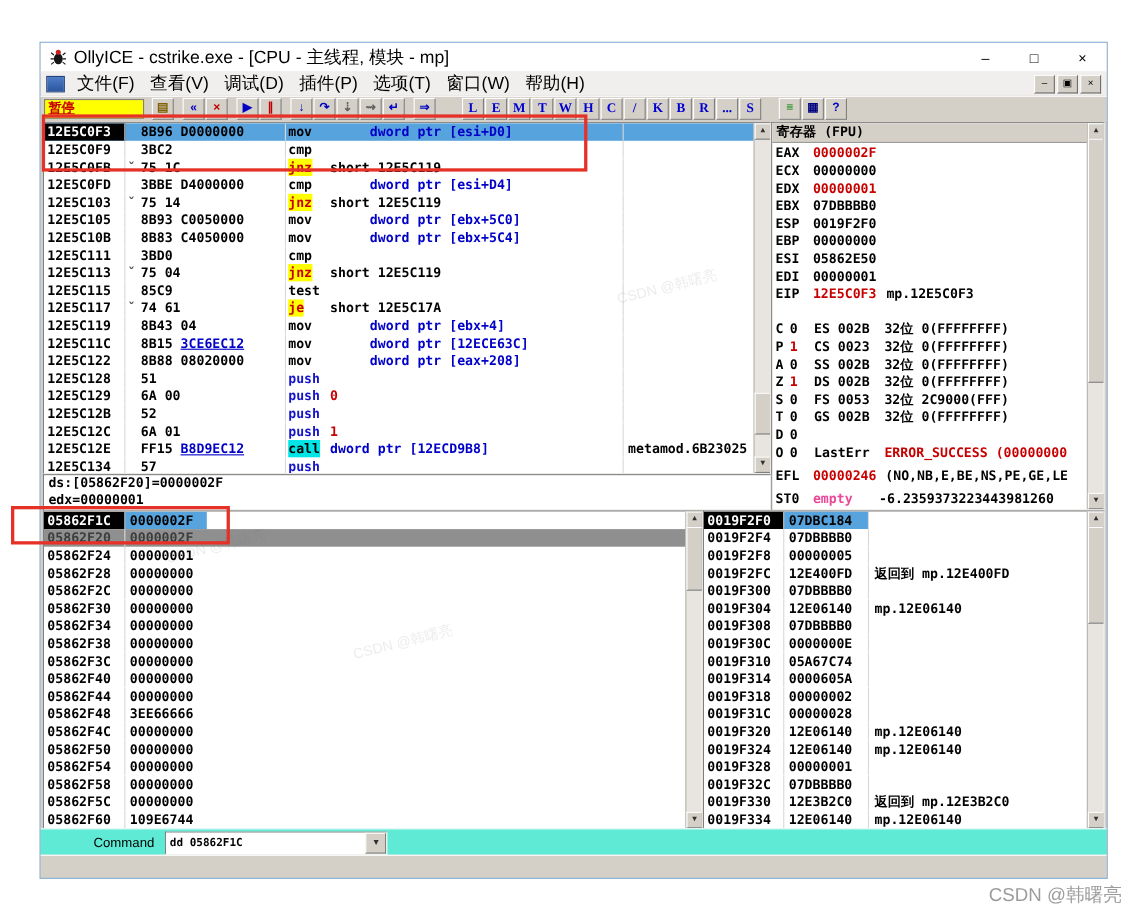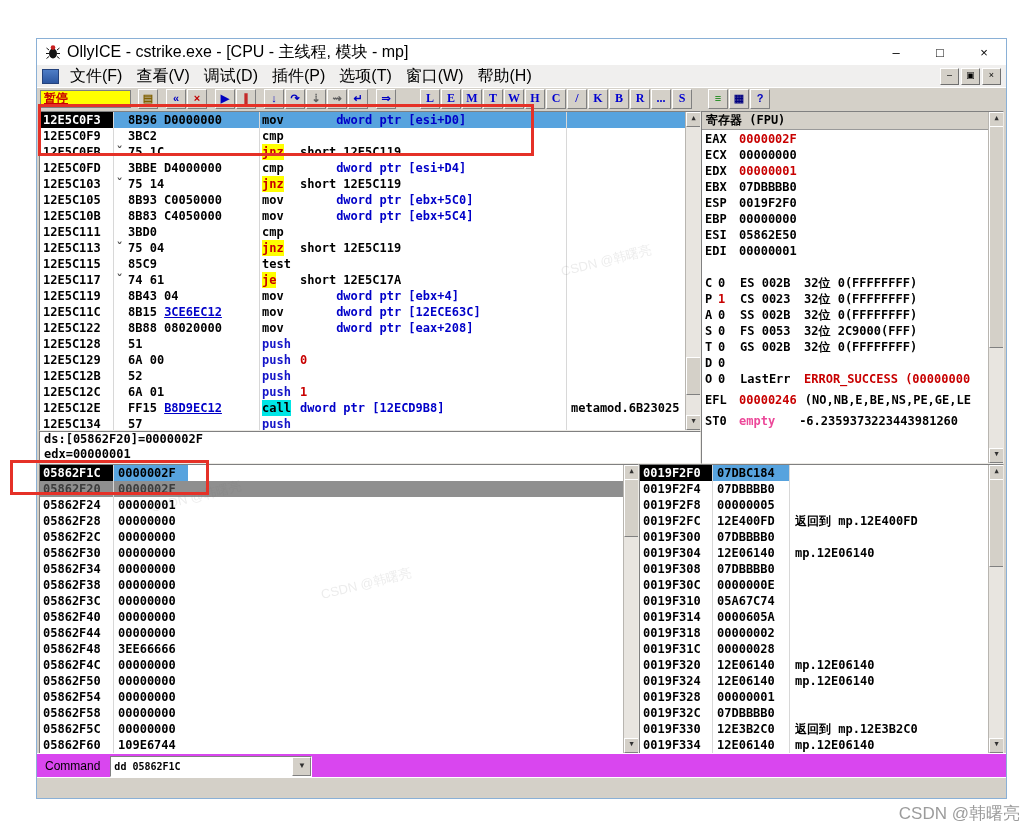--- a/index.html
+++ b/index.html
@@ -87,21 +87,21 @@
 .s-cmt{padding-left:5px;}
 
 
 .vscroll{position:absolute;top:0;right:0;bottom:0;width:14px;background:#E8E5E0;border-left:1px solid #B8B5B0;}
 .vs-btn{position:absolute;left:0;width:13px;height:13px;background:#D4D0C8;border:1px solid;border-color:#FFF #808080 #808080 #FFF;font-size:7px;line-height:11px;text-align:center;color:#303030;}
 .vs-up{top:0;}
 .vs-down{bottom:0;}
 .vs-thumb{position:absolute;left:0;width:13px;background:#D4D0C8;border:1px solid;border-color:#FFF #808080 #808080 #FFF;}
 
 
-.commandbar{position:absolute;left:0;top:714px;right:0;height:24px;background:#d946ef;border-top:1px solid #FFF;display:flex;align-items:center;}
+.commandbar{position:absolute;left:0;top:714px;right:0;height:24px;background:#5eead4;border-top:1px solid #FFF;display:flex;align-items:center;padding-left:40px;}
 .cmd-label{margin-left:8px;font-size:12px;color:#000;}
 .cmd-box{margin-left:10px;width:200px;height:19px;background:#FFF;border:1px solid;border-color:#808080 #FFF #FFF #808080;display:flex;}
 .cmd-input{flex:1;border:none;outline:none;font-family:"DejaVu Sans Mono",monospace;font-size:10px;font-weight:bold;padding:0 3px;background:#FFF;color:#000;}
 .cmd-arrow{width:17px;background:#D4D0C8;border:1px solid;border-color:#FFF #808080 #808080 #FFF;font-size:8px;text-align:center;line-height:16px;color:#303030;}
 .statusbar{position:absolute;left:0;top:738px;right:0;height:19px;background:#D4D0C8;border-top:1px solid #FFF;font-family:"DejaVu Sans Mono",monospace;font-size:12px;font-weight:bold;line-height:18px;padding-left:8px;white-space:pre;overflow:hidden;}
 
 
 .annot{position:absolute;border:3px solid #E53127;z-index:60;pointer-events:none;}
 #annot1{left:38px;top:104px;width:490px;height:46px;}
 #annot2{left:10px;top:460px;width:193px;height:29px;}
@@ -220,24 +220,26 @@
         <div class="reg-title">寄存器 (FPU)</div>
         <div class="reg-body">
             <div class="rrow"><span class="r-name">EAX</span><span class="r-val r-changed">0000002F</span></div>
             <div class="rrow"><span class="r-name">ECX</span><span class="r-val">00000000</span></div>
             <div class="rrow"><span class="r-name">EDX</span><span class="r-val r-changed">00000001</span></div>
             <div class="rrow"><span class="r-name">EBX</span><span class="r-val">07DBBBB0</span></div>
             <div class="rrow"><span class="r-name">ESP</span><span class="r-val">0019F2F0</span></div>
             <div class="rrow"><span class="r-name">EBP</span><span class="r-val">00000000</span></div>
             <div class="rrow"><span class="r-name">ESI</span><span class="r-val">05862E50</span></div>
             <div class="rrow"><span class="r-name">EDI</span><span class="r-val">00000001</span></div>
+            <div class="rrow"><span class="r-name">EIP</span><span class="r-val r-changed">12E5C0F3</span><span class="r-cmt">mp.12E5C0F3</span></div>
             <div class="rrow-blank"></div>
             <div class="rrow"><span class="f-name">C</span><span class="f-val">0</span><span class="f-seg">ES 002B</span><span class="f-desc">32位 0(FFFFFFFF)</span></div>
             <div class="rrow"><span class="f-name">P</span><span class="f-val r-changed">1</span><span class="f-seg">CS 0023</span><span class="f-desc">32位 0(FFFFFFFF)</span></div>
             <div class="rrow"><span class="f-name">A</span><span class="f-val">0</span><span class="f-seg">SS 002B</span><span class="f-desc">32位 0(FFFFFFFF)</span></div>
+            <div class="rrow"><span class="f-name">Z</span><span class="f-val r-changed">1</span><span class="f-seg">DS 002B</span><span class="f-desc">32位 0(FFFFFFFF)</span></div>
             <div class="rrow"><span class="f-name">S</span><span class="f-val">0</span><span class="f-seg">FS 0053</span><span class="f-desc">32位 2C9000(FFF)</span></div>
             <div class="rrow"><span class="f-name">T</span><span class="f-val">0</span><span class="f-seg">GS 002B</span><span class="f-desc">32位 0(FFFFFFFF)</span></div>
             <div class="rrow"><span class="f-name">D</span><span class="f-val">0</span><span class="f-seg"></span><span class="f-desc"></span></div>
             <div class="rrow"><span class="f-name">O</span><span class="f-val">0</span><span class="f-seg">LastErr</span><span class="f-desc r-error">ERROR_SUCCESS (00000000</span></div>
             <div class="rrow rrow-efl"><span class="r-name">EFL</span><span class="r-val r-changed">00000246</span><span class="r-cmt2">(NO,NB,E,BE,NS,PE,GE,LE</span></div>
             <div class="rrow rrow-st0"><span class="r-name">ST0</span><span class="st-mode">empty</span><span class="st-val">-6.2359373223443981260</span></div>
           </div>
         <div class="vscroll">
           <div class="vs-btn vs-up">▲</div>
           <div class="vs-thumb" style="top:14px;height:220px;"></div>

